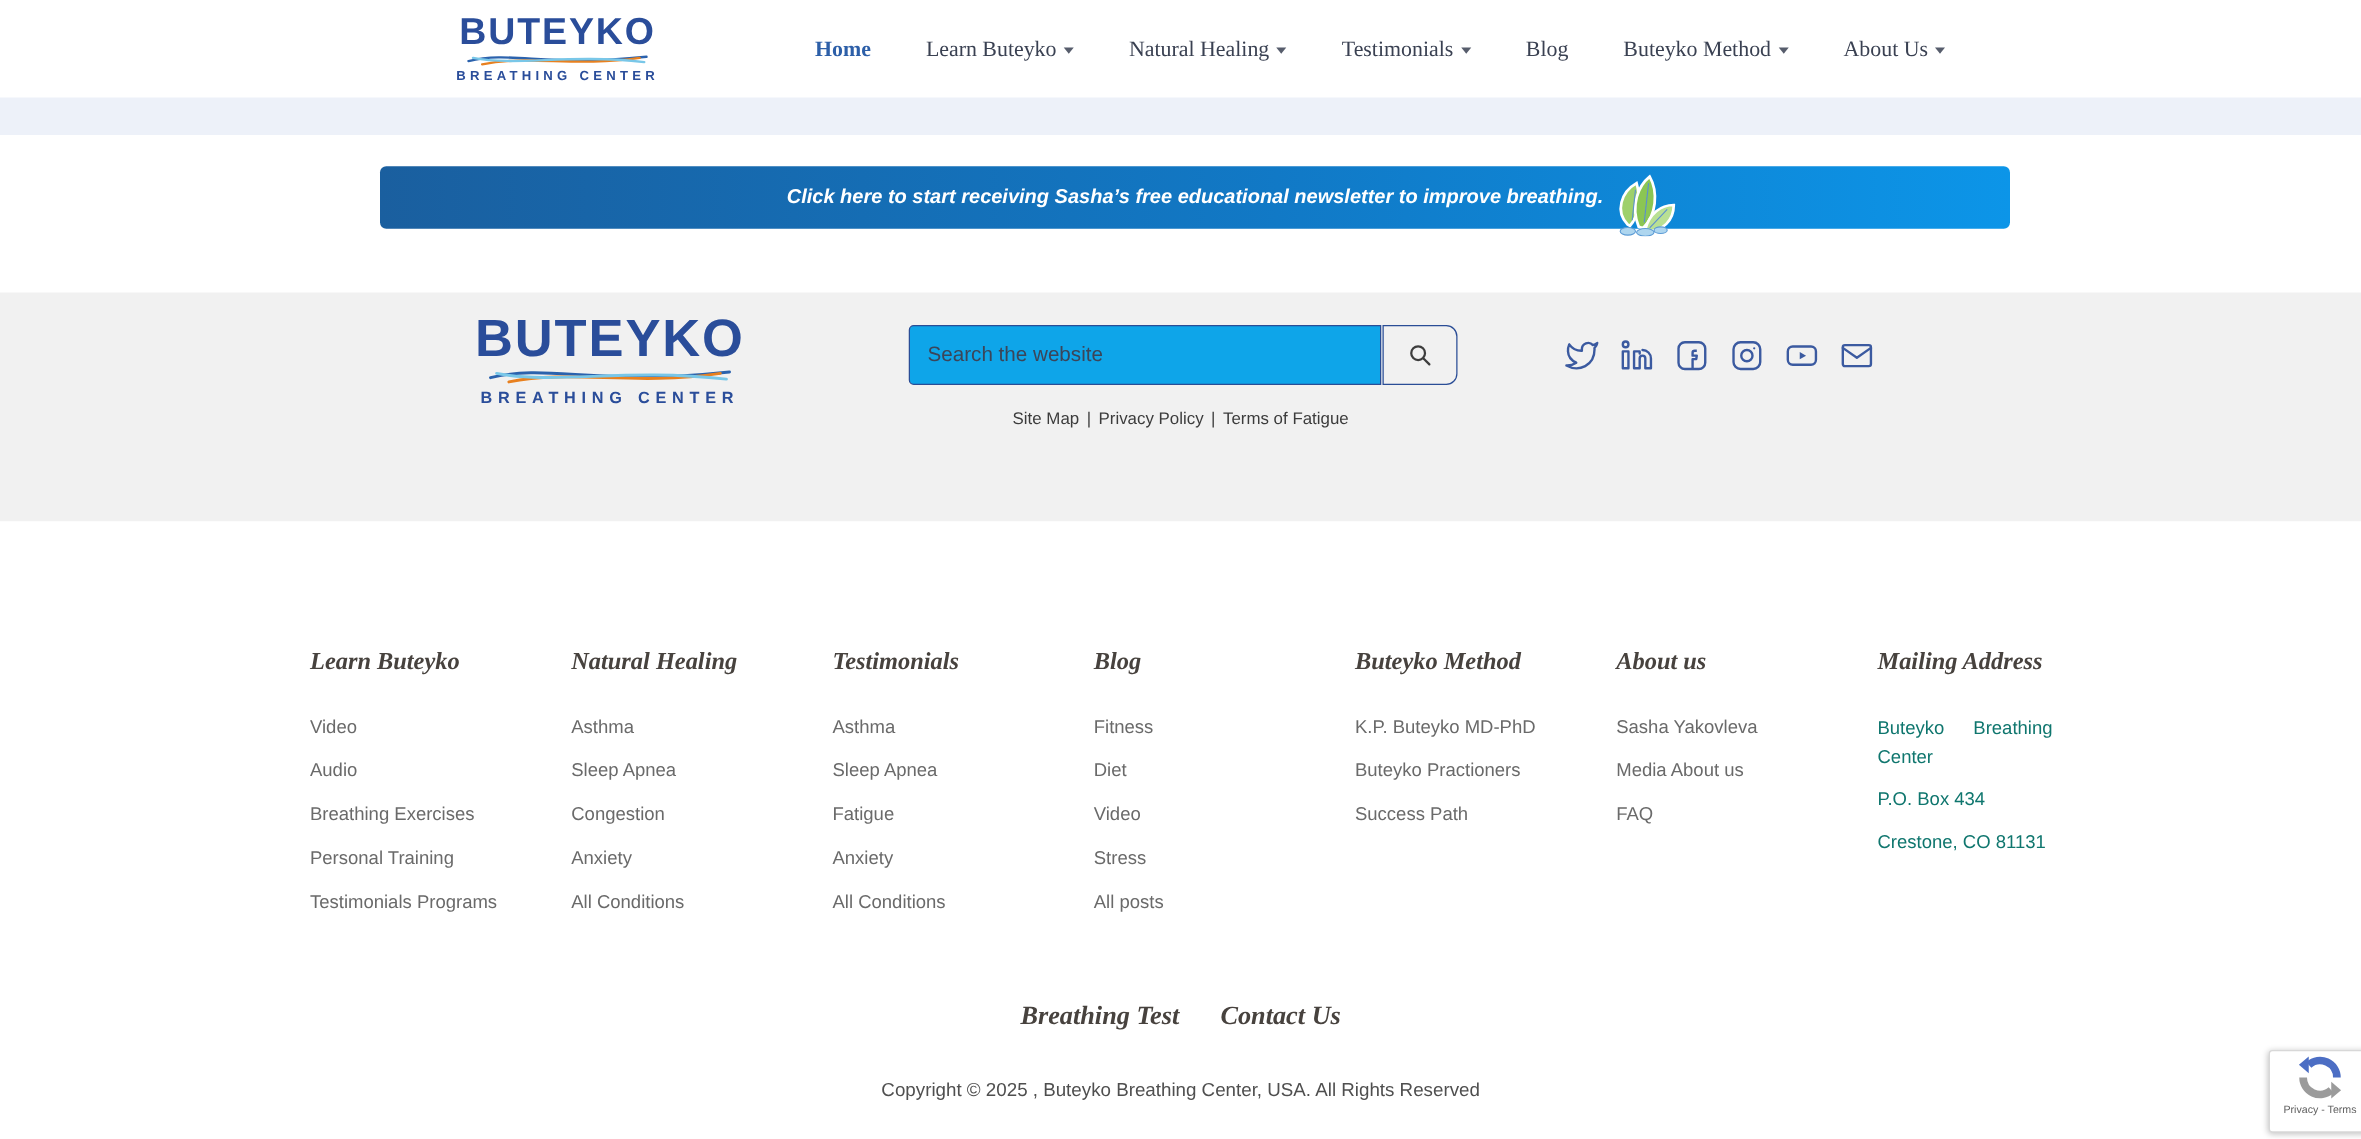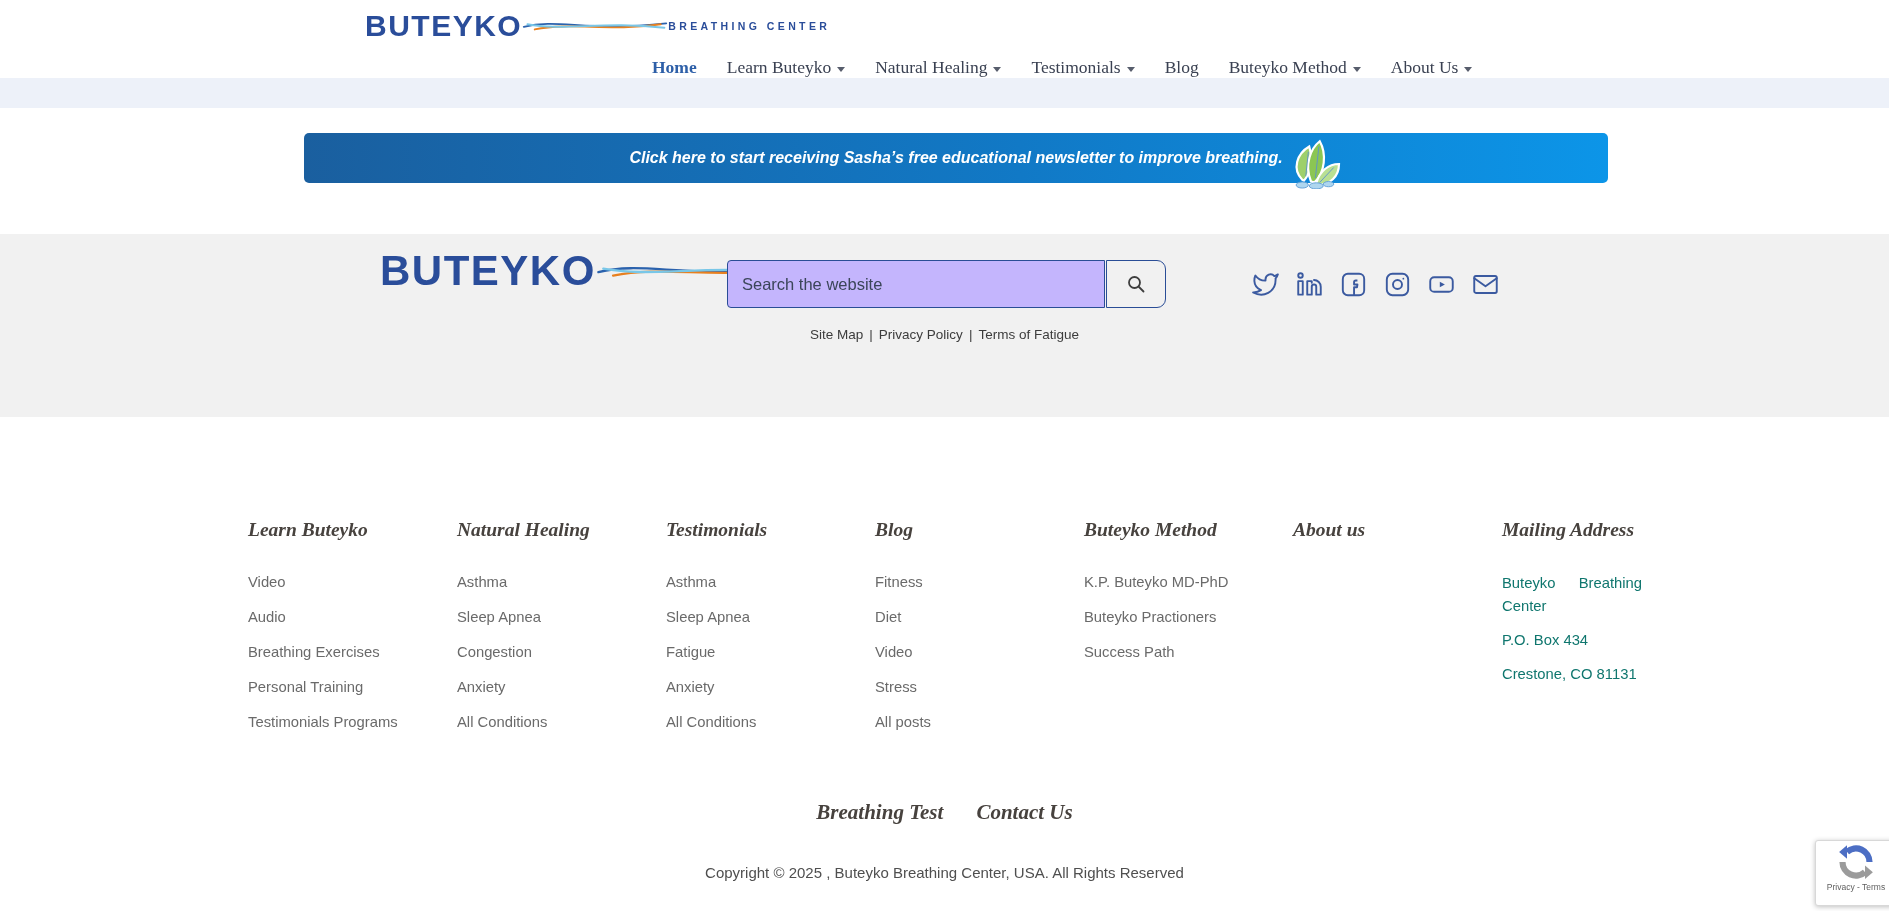--- a/index.html
+++ b/index.html
@@ -1,30 +1,30 @@
 <!DOCTYPE html>
 <html><head>
 <meta charset="utf-8">
 <style>
   html,body{margin:0;padding:0;overflow:hidden;}
   body{width:1889px;height:911px;background:#ffffff;font-family:"Liberation Sans",sans-serif;position:relative;}
   .page{position:relative;width:1889px;height:911px;overflow:hidden;}
 
   
   .header{position:absolute;top:0;left:0;width:100%;height:78px;background:#fff;}
-  .brand{display:flex;flex-direction:row;align-items:center;color:#2a4d9a;text-decoration:none;cursor:pointer;}
+  .brand{display:flex;flex-direction:column;align-items:center;color:#2a4d9a;text-decoration:none;cursor:pointer;}
   .brand .brand-title{font-weight:bold;line-height:1;letter-spacing:1.5px;}
   .brand .brand-waves{display:block;margin:1px 0 2px 0;}
   .brand .brand-sub{font-weight:bold;line-height:1;}
   .header-brand{position:absolute;left:365px;top:11px;}
   .header-brand .brand-title{font-size:30px;}
   .header-brand .brand-waves{width:146px;height:12px;}
   .header-brand .brand-sub{font-size:10.5px;letter-spacing:3.4px;}
 
-  .nav{position:absolute;left:652px;top:0;height:78px;display:flex;align-items:flex-end;gap:30px;
+  .nav{position:absolute;left:652px;top:0;height:78px;display:flex;align-items:center;gap:44px;
        font-family:"Liberation Serif",serif;font-size:17.5px;color:#3a4152;}
   .nav-item{display:flex;align-items:center;gap:6px;cursor:pointer;white-space:nowrap;}
   .nav-item.active{color:#2d5fa8;font-weight:bold;}
   .caret{width:0;height:0;border-left:4px solid transparent;border-right:4px solid transparent;
          border-top:5px solid currentColor;opacity:.85;margin-top:3px;}
 
   .band{position:absolute;top:78px;left:0;width:100%;height:30px;background:#edf1f9;}
 
   
   .banner{position:absolute;left:304px;top:133px;width:1304px;height:50px;border-radius:5px;
@@ -35,21 +35,21 @@
 
   
   .footer-top{position:absolute;top:234px;left:0;width:100%;height:183px;background:#f1f1f1;}
   .footer-brand{position:absolute;left:380px;top:16px;}
   .footer-brand .brand-title{font-size:42px;}
   .footer-brand .brand-waves{width:196px;height:16px;}
   .footer-brand .brand-sub{font-size:13px;letter-spacing:4.6px;}
 
   .search-wrap{position:absolute;left:727px;top:26px;display:flex;align-items:center;}
   .search-input{width:378px;height:48px;box-sizing:border-box;border:1px solid #2a4d96;border-radius:4px 0 0 4px;
-                background:#c4b5fd;padding:0 14px;font-size:16.5px;color:#3b4559;outline:none;
+                background:#0ea5e9;padding:0 14px;font-size:16.5px;color:#3b4559;outline:none;
                 font-family:"Liberation Sans",sans-serif;}
   .search-input::placeholder{color:#3b4559;opacity:1;}
   .search-btn{width:60px;height:48px;box-sizing:border-box;margin-left:1px;border:1px solid #2a4d96;
               border-radius:0 9px 9px 0;background:transparent;display:flex;align-items:center;justify-content:center;cursor:pointer;}
   .search-btn svg{width:24px;height:24px;}
 
   .social{position:absolute;left:1252px;top:37px;display:flex;gap:17px;align-items:center;}
   .social-link{color:#3b5aa0;cursor:pointer;display:flex;}
   .social-link svg{width:27px;height:27px;}
 
@@ -256,20 +256,25 @@
       <div class="col">
         <h3 class="col-title">Buteyko Method</h3>
         <ul>
           <li>K.P. Buteyko MD-PhD</li>
           <li>Buteyko Practioners</li>
           <li>Success Path</li>
         </ul>
       </div>
       <div class="col">
         <h3 class="col-title">About us</h3>
+        <ul>
+          <li>Sasha Yakovleva</li>
+          <li>Media About us</li>
+          <li>FAQ</li>
+        </ul>
       </div>
       <div class="col">
         <h3 class="col-title">Mailing Address</h3>
         <p class="addr">Buteyko Breathing Center</p>
         <p class="addr">P.O. Box 434</p>
         <p class="addr">Crestone, CO 81131</p>
       </div>
     </div>
 
   <div class="bottom-links" id="bottom-links">

